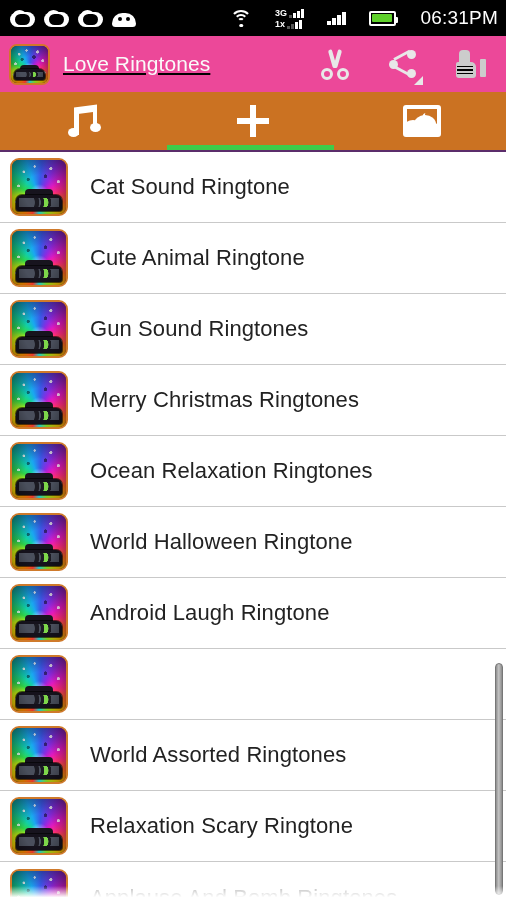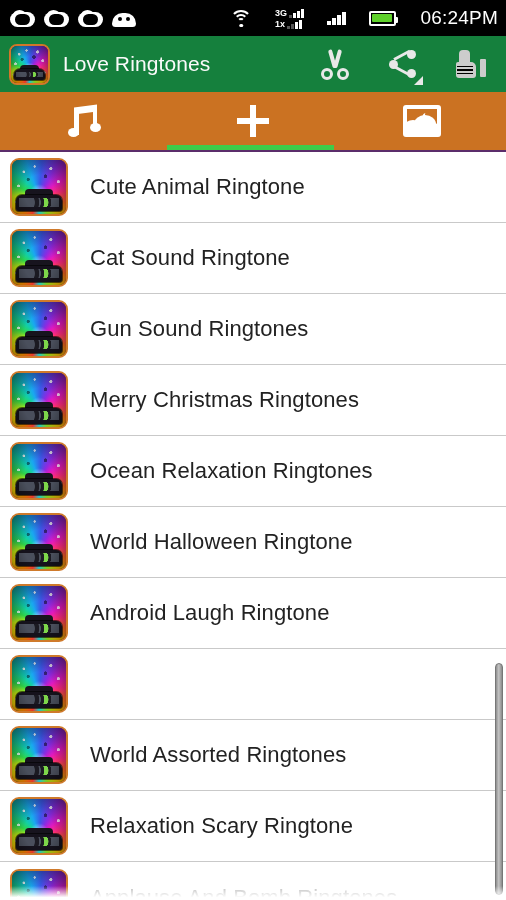--- a/index.html
+++ b/index.html
@@ -65,22 +65,22 @@
   .s1{height:4px;} .s2{height:7px;} .s3{height:10px;} .s4{height:13px;}
 
   .batt { position:relative; width:27px; height:15px; border:2px solid #fff;
     border-radius:2px; }
   .batt::after { content:""; position:absolute; right:-4px; top:4px; width:2.5px;
     height:6px; background:#fff; border-radius:0 1px 1px 0; }
   .batt .fill { position:absolute; left:1.5px; top:1.5px; bottom:1.5px; width:20px;
     background:#5fd12b; border-radius:1px; }
 
   
-  .actionbar { height:56px; background:#15803d; display:flex; align-items:center;
-    padding:0 14px 0 9px; }
+  .actionbar { height:56px; background:#ec4899; display:flex; align-items:center;
+    padding:0 14px 0 9px;text-decoration:underline; }
   .app-icon { width:41px; height:41px; border-radius:8px; border:2px solid #d2762a;
     overflow:hidden; position:relative; flex:none; background:#120a14; }
   .app-title { color:#fafafa; font-size:21px; margin-left:13px; letter-spacing:.1px;
     white-space:nowrap; }
   .ab-actions { margin-left:auto; display:flex; align-items:center; gap:34px; padding-right:4px;}
   .ab-btn { width:34px; height:38px; display:flex; align-items:center;
     justify-content:center; position:relative; }
 
   .scissors { position:relative; width:30px; height:32px; }
   .scissors .blade { position:absolute; top:1px; left:13px; width:4px; height:19px;
@@ -256,21 +256,21 @@
       </div>
       <div class="sig">
         <span class="bar s1"></span>
           <span class="bar s2"></span>
           <span class="bar s3"></span>
           <span class="bar s4"></span>
       </div>
       <div class="batt">
           <span class="fill"></span>
         </div>
-      <span class="sb-clock">06:24PM</span>
+      <span class="sb-clock">06:31PM</span>
     </div>
   </div>
 
   <div class="actionbar">
     <div class="app-icon">
       <div class="art">
           <div class="spk-top"></div>
           <div class="spk"></div>
           <div class="vign"></div>
         </div>
@@ -337,31 +337,31 @@
   <div class="list">
     <div id="rows">
         <div class="row">
           <div class="row-thumb">
             <div class="art">
               <div class="spk-top"></div>
               <div class="spk"></div>
               <div class="vign"></div>
             </div>
           </div>
+          <span class="row-label">Cat Sound Ringtone</span>
+        </div>
+        <div class="row">
+          <div class="row-thumb">
+            <div class="art">
+              <div class="spk-top"></div>
+              <div class="spk"></div>
+              <div class="vign"></div>
+            </div>
+          </div>
           <span class="row-label">Cute Animal Ringtone</span>
-        </div>
-        <div class="row">
-          <div class="row-thumb">
-            <div class="art">
-              <div class="spk-top"></div>
-              <div class="spk"></div>
-              <div class="vign"></div>
-            </div>
-          </div>
-          <span class="row-label">Cat Sound Ringtone</span>
         </div>
         <div class="row">
           <div class="row-thumb">
             <div class="art">
               <div class="spk-top"></div>
               <div class="spk"></div>
               <div class="vign"></div>
             </div>
           </div>
           <span class="row-label">Gun Sound Ringtones</span>

